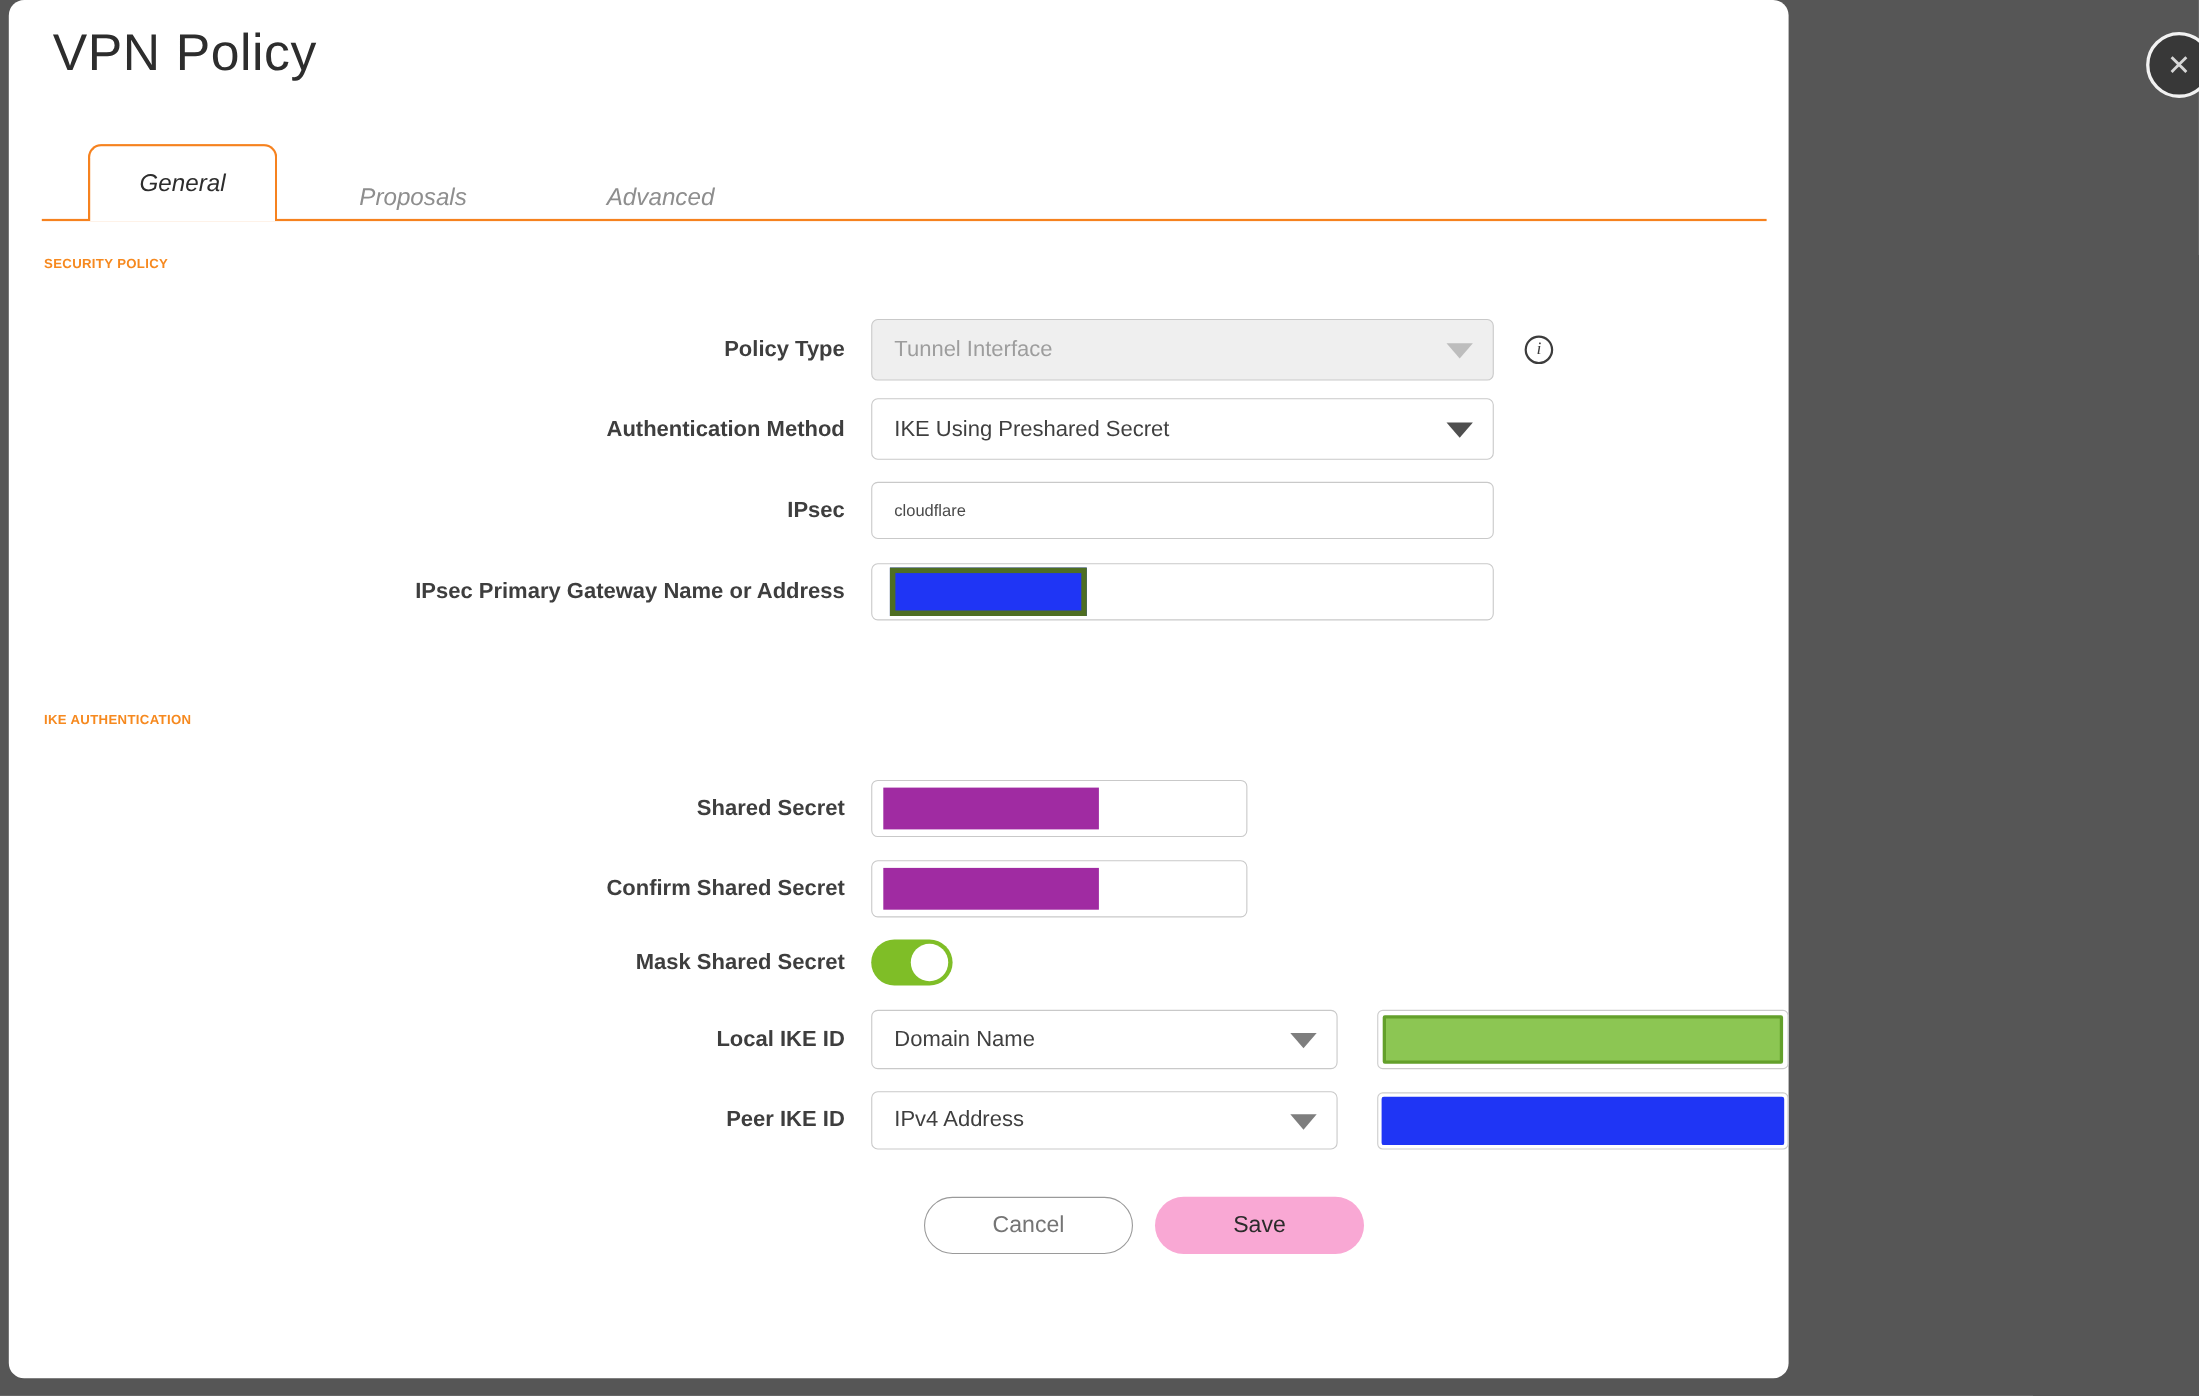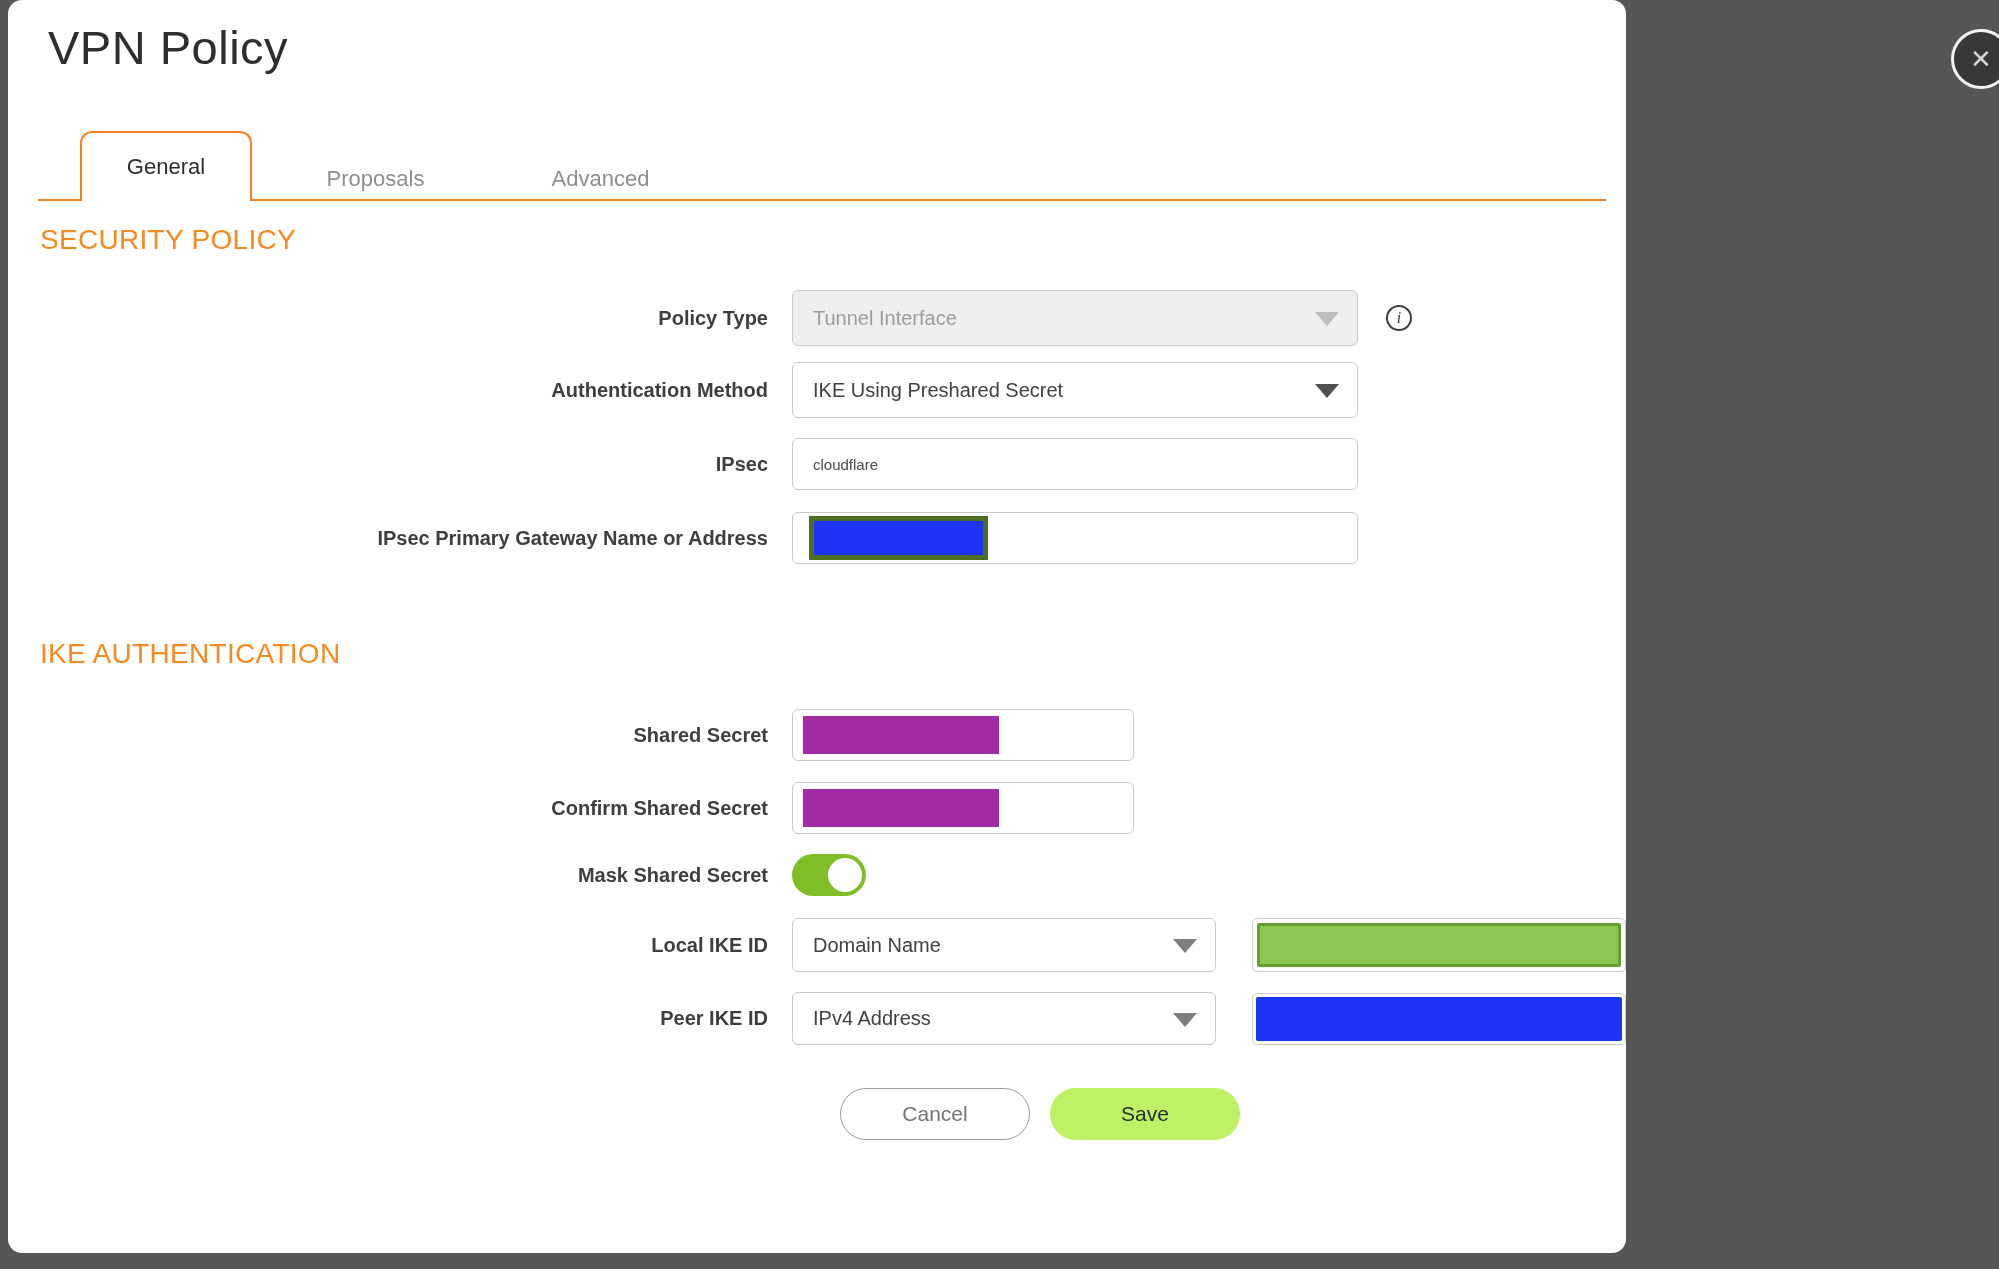--- a/index.html
+++ b/index.html
@@ -20,32 +20,32 @@
 
   .title {
     margin:20px 0 0 40px; font-size:47px; font-weight:400; color:#2d2d2d; letter-spacing:0.5px;
   }
 
   
   .tabstrip { position:relative; margin-top:56px; height:70px; }
   .tabline { position:absolute; left:30px; right:20px; bottom:0; border-bottom:2px solid #F6821F; }
   .tab {
     position:absolute; bottom:0; height:44px; display:flex; align-items:center; justify-content:center;
-    font-size:22px; color:#8e8e8e; cursor:pointer;
+    font-size:22px; color:#8e8e8e; cursor:pointer;font-style:italic;
   }
   .tab.active {
     height:70px; left:72px; width:172px; background:#fff; color:#2d2d2d;
     border:2px solid #F6821F; border-bottom:none; border-radius:12px 12px 0 0; z-index:2;
   }
   .tab.t2 { left:305px; width:125px; }
   .tab.t3 { left:530px; width:125px; }
 
   
   .section-heading {
-    margin:0 0 0 32px; font-size:28px; font-weight:400; color:#F6891F; letter-spacing:0.3px; line-height:30px;
+    margin:0 0 0 32px; font-size:12px; font-weight:700; color:#F6891F; letter-spacing:0.3px; line-height:30px;
   }
   .h1 { margin-top:24px; }
   .h2 { margin-top:75px; }
 
   .row { display:flex; align-items:center; }
   .flabel {
     width:760px; text-align:right; margin-right:24px; flex:none;
     font-size:20px; font-weight:700; color:#3e3e3e;
   }
 
@@ -93,21 +93,21 @@
   .value-container.short { height:52px; padding:3px; }
   .green-fill { width:100%; height:100%; background:#8CC653; border:3px solid #63A02B; border-radius:2px; }
   .blue-fill { width:100%; height:100%; background:#1F35F5; border-radius:2px; }
 
   .btn-row { margin-left:832px; display:flex; gap:20px; }
   .btn {
     width:190px; height:52px; border-radius:26px; display:flex; align-items:center; justify-content:center;
     font-size:21px; cursor:pointer;
   }
   .btn.cancel { background:#fff; border:1.5px solid #9a9a9a; color:#757575; }
-  .btn.save { background:#bef264; border:none; color:#2b2b2b;text-align:center; }
+  .btn.save { background:#f9a8d4; border:none; color:#2b2b2b;text-align:center; }
 
   .mt35{margin-top:35px}.mt16{margin-top:16px}.mt20{margin-top:20px}.mt21{margin-top:21px}
   .mt22{margin-top:22px}.mt40{margin-top:40px}.mt43{margin-top:43px}
 </style>
 </head>
 <body>
 
 <div class="dialog">
 
   <h1 class="title">VPN Policy</h1>

